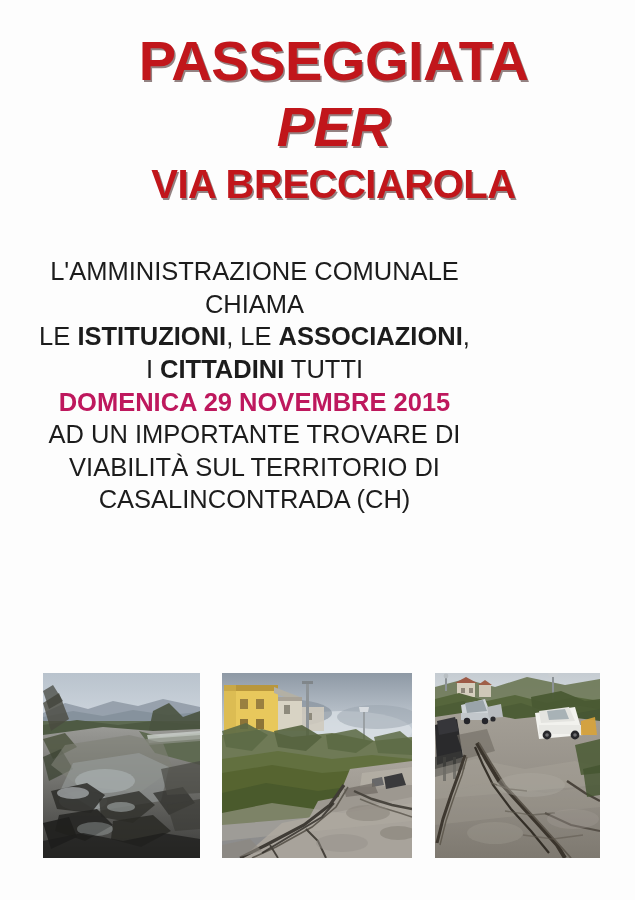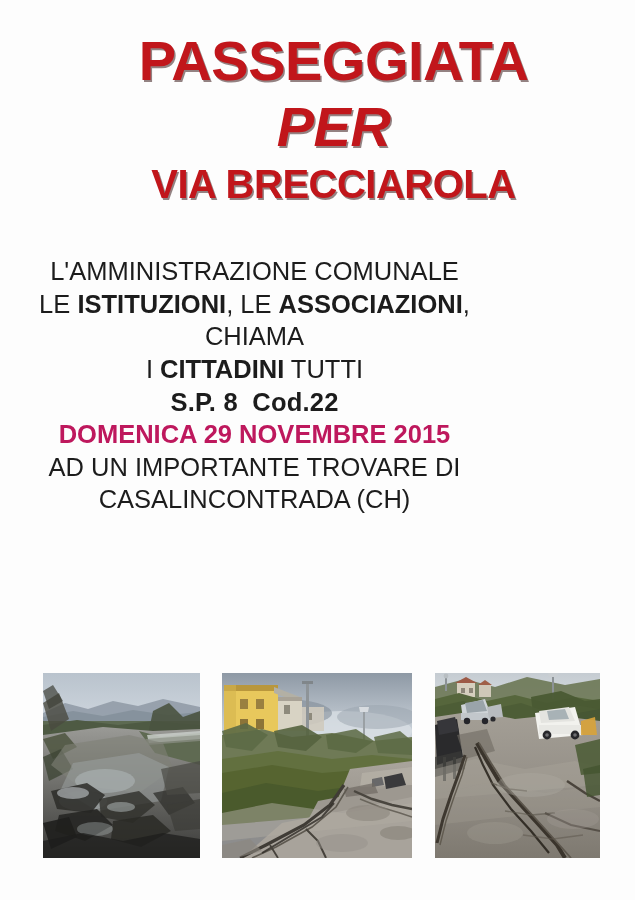--- a/index.html
+++ b/index.html
@@ -83,29 +83,29 @@
 
   <div class="title-block">
     <span class="title-line t1">PASSEGGIATA</span>
     <span class="title-line t2">PER</span>
     <span class="title-line t3">VIA BRECCIAROLA</span>
   </div>
 
   <div class="body-block">
 
     <span class="body-line">L'AMMINISTRAZIONE COMUNALE</span>
+    <span class="body-line">CHIAMA</span>
+
     <span class="body-line"><span>LE </span><b>ISTITUZIONI</b><span>, LE </span><b>ASSOCIAZIONI</b><span>,</span></span>
 
-    <span class="body-line">CHIAMA</span>
-
     <span class="body-line"><span>I </span><b>CITTADINI</b><span> TUTTI</span></span>
 
-    <span class="body-line bold sp">S.P. 8  Cod.22</span>
     <span class="body-line blue">DOMENICA 29 NOVEMBRE 2015</span>
     <span class="body-line">AD UN IMPORTANTE TROVARE DI</span>
+    <span class="body-line">VIABILITÀ SUL TERRITORIO DI</span>
     <span class="body-line">CASALINCONTRADA (CH)</span>
   </div>
 
   <div class="photo" id="photo-1">
     <svg viewBox="0 0 157 185" preserveAspectRatio="none">
       <defs>
         <linearGradient id="p1sky" x1="0" y1="0" x2="0" y2="1">
           <stop offset="0%" stop-color="#b9c3cd"></stop>
           <stop offset="100%" stop-color="#d3dae1"></stop>
         </linearGradient>

